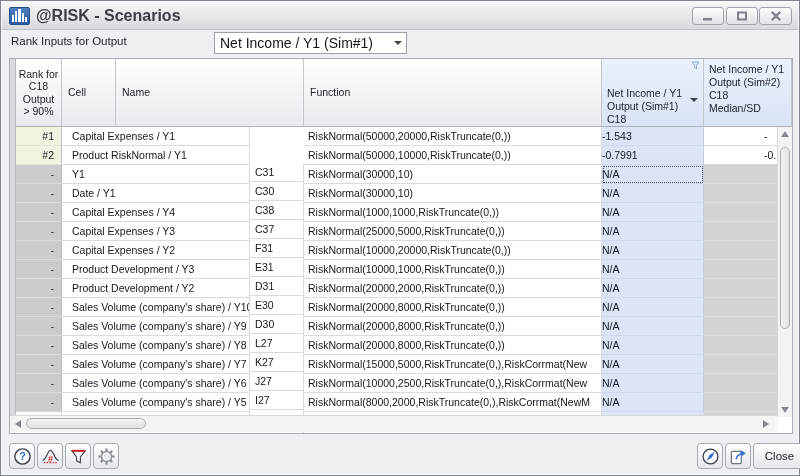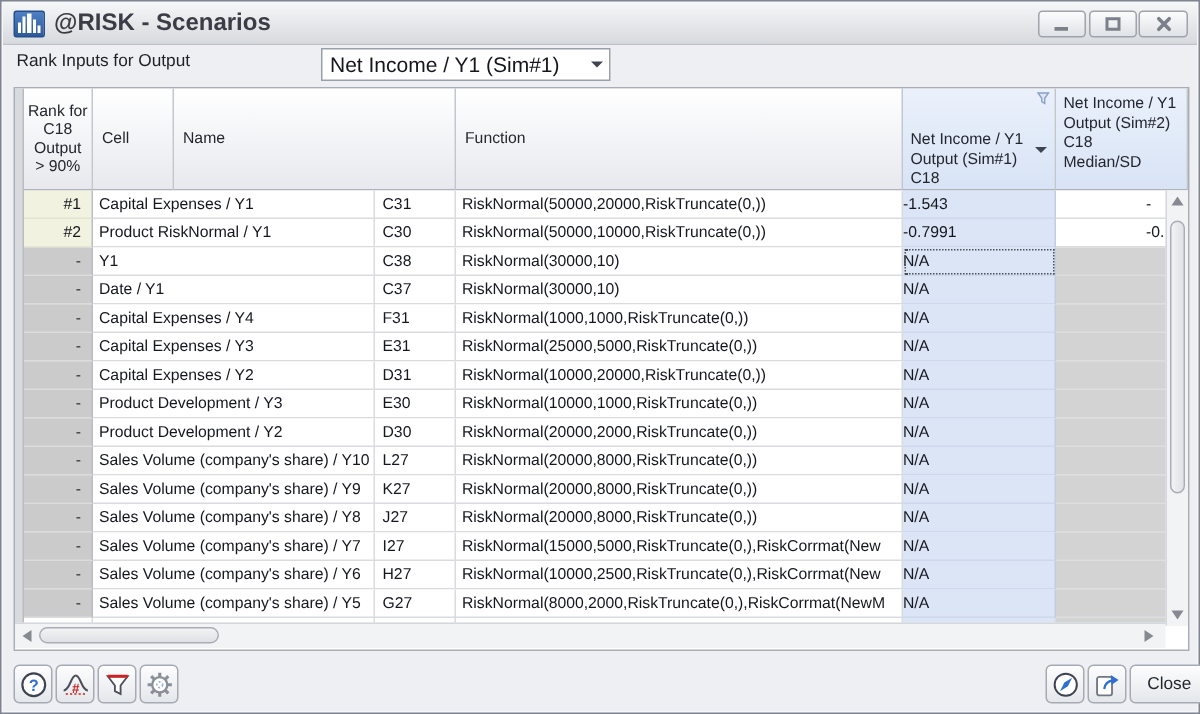--- a/index.html
+++ b/index.html
@@ -50,22 +50,22 @@
   .c-fn { width:298px; } .c-s1 { width:102px; } .c-s2 { flex:1; }
 
   .rows { position:absolute; left:6px; top:68px; right:0; }
   .tr { position:relative; height:19px; left:0; }
   .td { height:19px; line-height:18px; font-size:10.5px; color:#15171f;
         border-right:1px solid #d9dbdf; border-bottom:1px solid #d9dbdf;
         white-space:nowrap; overflow:hidden; background:#fff; }
   .td.c-rank { text-align:right; padding-right:7px; border-right:1px solid #b9bdc4; }
   .td.rank-hit { background:#f2f2e0; border-bottom:1px solid #e4e4d2; }
   .td.rank-none { background:#cbcbcb; border-bottom:1px solid #dcdcdc; color:#2a2c33; }
-  .td.c-name { padding-left:4px; }
-  .td.c-cell { padding-left:5px; }
+  .td.c-name { padding-left:10px; }
+  .td.c-cell { padding-left:5px;margin-top:36px; }
   .td.c-fn { padding-left:4px; }
   .td.c-s1 { background:#dbe5f6; padding-right:8px;
              border-right:1px solid #c3cde2; border-bottom:1px solid #cdd8ec; }
   .td.c-s1.selected { outline:1px dotted #4a4f58; outline-offset:-2px; }
   .td.c-s2 { padding-left:60px; }
   .td.c-s2.na2 { background:#d3d3d3; border-bottom:1px solid #dedede; }
   .sliver { position:absolute; left:6px; right:0; top:353px; height:5px; overflow:hidden; display:flex; }
   .sliver div { height:5px; border-right:1px solid #d9dbdf; background:#fff; }
   .sliver .s1 { background:#dbe5f6; } .sliver .s2 { background:#d3d3d3; flex:1; }
 

